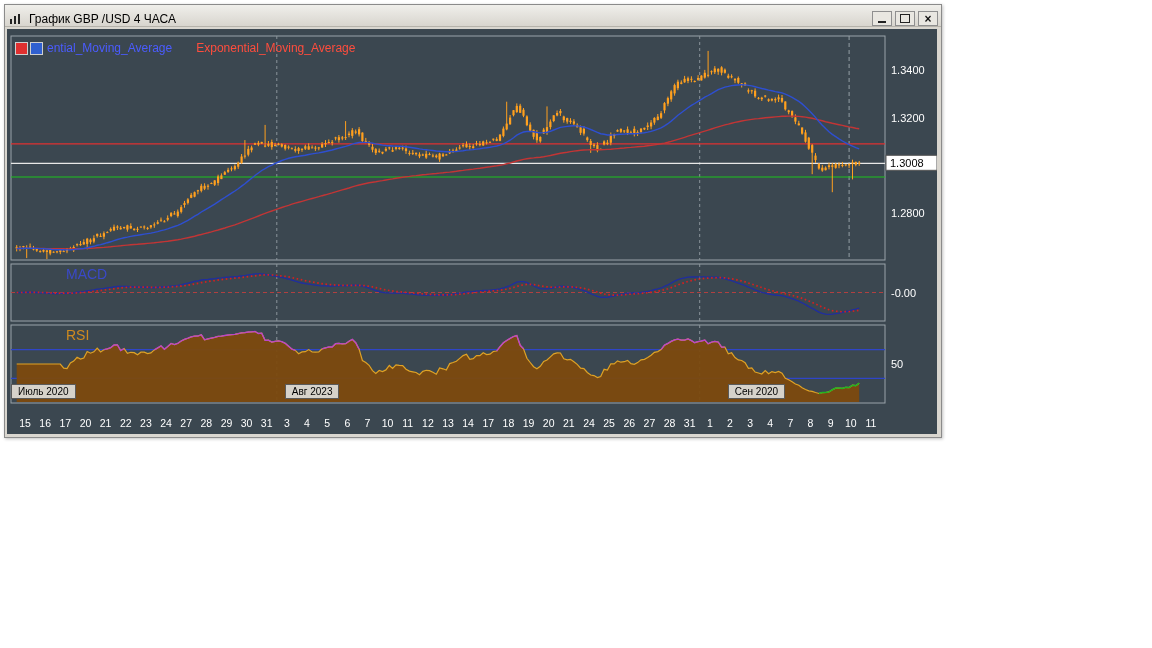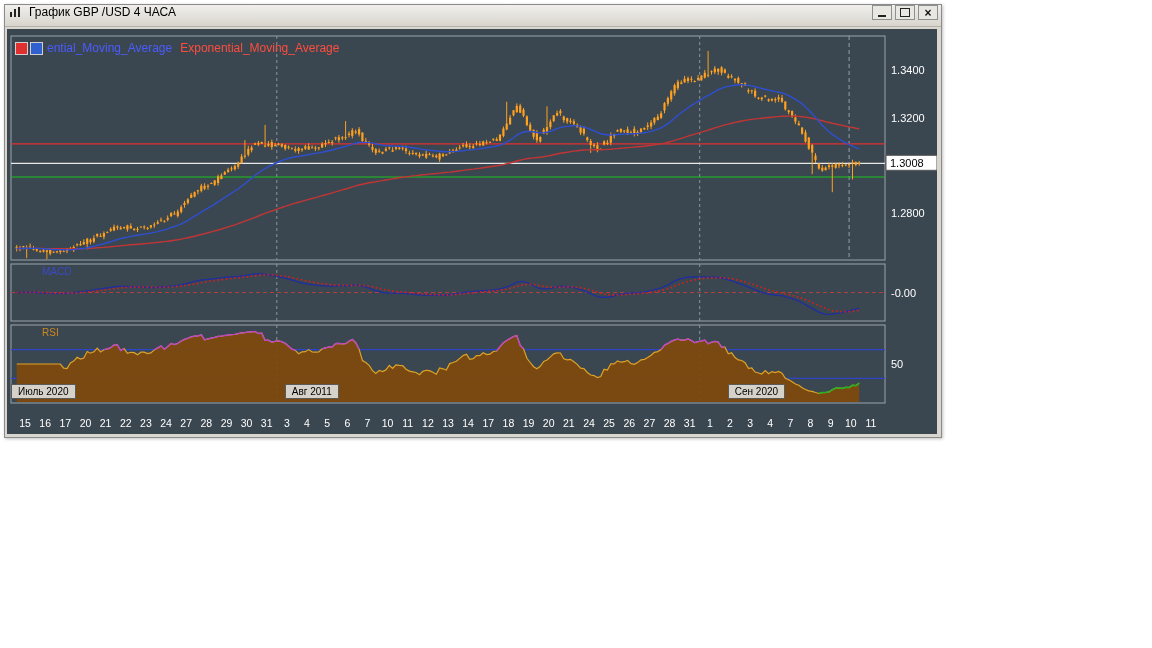--- a/index.html
+++ b/index.html
@@ -1,39 +1,39 @@
 <!DOCTYPE html>
 <html><head>
 <meta charset="utf-8">
 <style>
   html,body{margin:0;padding:0;background:#fff;}
   .page{position:relative;width:1152px;height:648px;background:#ffffff;overflow:hidden;
         font-family:"Liberation Sans",sans-serif;}
   .window{position:absolute;left:4px;top:4px;width:936px;height:432px;
           background:#d9d6cf;border:1px solid #8b8b8b;box-shadow:1px 1px 3px rgba(0,0,0,.25);}
-  .titlebar{height:21px;display:flex;align-items:flex-start;padding:0 3px;
+  .titlebar{height:21px;display:flex;align-items:flex-end;padding:0 3px;
             background:linear-gradient(#f0efeb,#d8d5ce);border-bottom:1px solid #b5b2aa;
             font-size:12px;color:#000;}
   .app-icon{display:inline-flex;width:16px;height:14px;margin:0 4px 0 1px;align-items:center;}
   .title{flex:1;white-space:nowrap;overflow:hidden;}
   .winbtns{display:flex;align-items:center;}
   .wb{width:20px;height:15px;margin-left:3px;background:#e9e7e1;border:1px solid #8f8f8f;
       display:inline-flex;align-items:center;justify-content:center;padding:0;cursor:default;}
   .g-min{display:block;width:8px;height:2px;background:#222;margin-top:7px;}
   .g-rest{display:block;width:8px;height:7px;border:1px solid #222;background:transparent;}
   .g-close{font-size:12px;line-height:10px;color:#111;font-weight:bold;}
   .client{position:relative;margin:2px;width:930px;height:405px;background:#3b4750;}
   svg text{font-family:"Liberation Sans",sans-serif;}
   .legend{position:absolute;left:8px;top:12px;display:flex;align-items:center;font-size:12px;}
   .sw{display:inline-block;width:11px;height:11px;border:1px solid #cfcfcf;margin-right:2px;}
   .sw.red{background:#e03030;}
   .sw.blue{background:#3060d0;}
   .lg-blue{margin-left:2px;color:#4b5cff;}
-  .lg-red{margin-left:8px;color:#ff4d3d;}
-  .panel-label{position:absolute;left:0;font-size:10px;padding-left:35px;}
+  .lg-red{margin-left:24px;color:#ff4d3d;}
+  .panel-label{position:absolute;left:24px;font-size:14px;padding-left:35px;}
   .macd-label{top:237px;color:#3a49c8;}
   .rsi-label{top:298px;color:#cf8a1f;}
   .mbox{position:absolute;top:355px;height:13px;line-height:13px;background:#d6d2ca;
         border:1px solid #5a5a5a;font-size:10px;padding:0 6px;color:#000;white-space:nowrap;}
 </style>
 </head>
 <body>
 
 <div class="page">
   <div class="window">
@@ -659,18 +659,18 @@
       <div class="legend">
         <span class="sw red"></span>
         <span class="sw blue"></span>
         <span class="lg-blue">ential_Moving_Average</span>
         <span class="lg-red">Exponential_Moving_Average</span>
       </div>
       <div class="panel-label macd-label">MACD</div>
       <div class="panel-label rsi-label">RSI</div>
       <div id="month-boxes">
           <div class="mbox" style="left: 4px;">Июль 2020</div>
-          <div class="mbox" style="left: 277.814px;">Авг 2011</div>
+          <div class="mbox" style="left: 277.814px;">Авг 2023</div>
           <div class="mbox" style="left: 700.744px; margin-left: 20px;">Сен 2020</div>
         </div>
     </div>
   </div>
 </div>
 
 </body></html>

